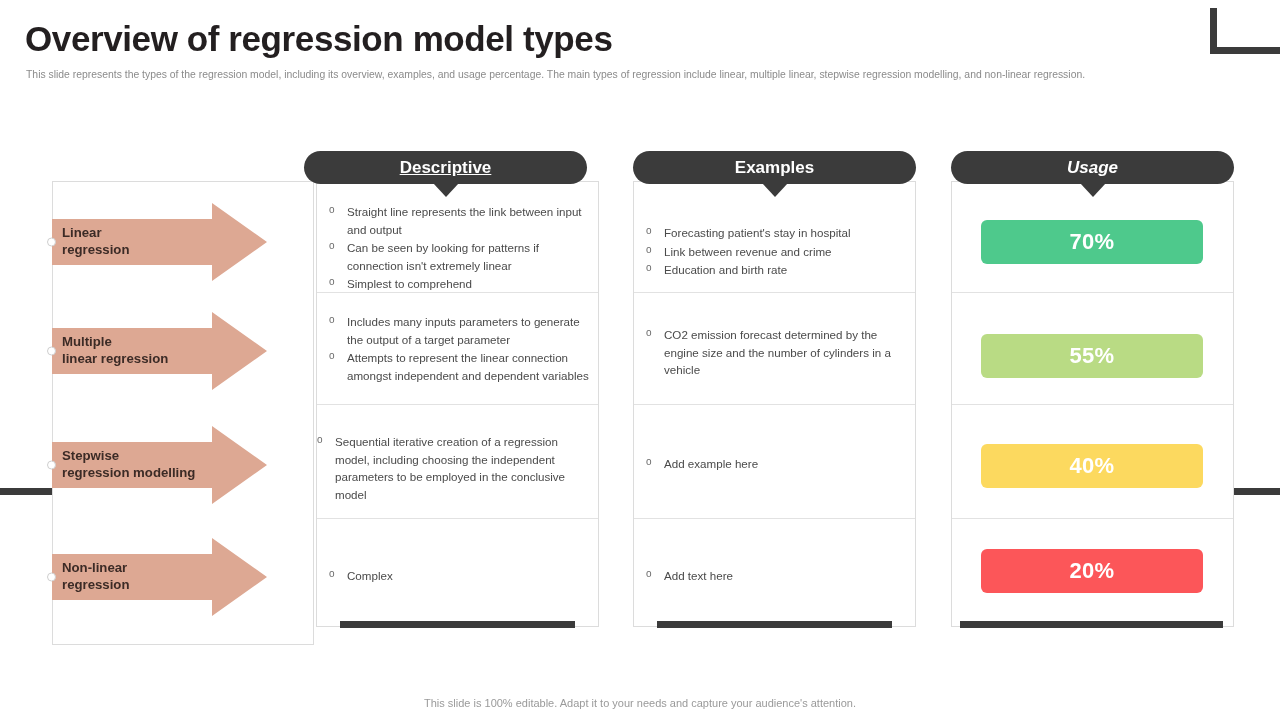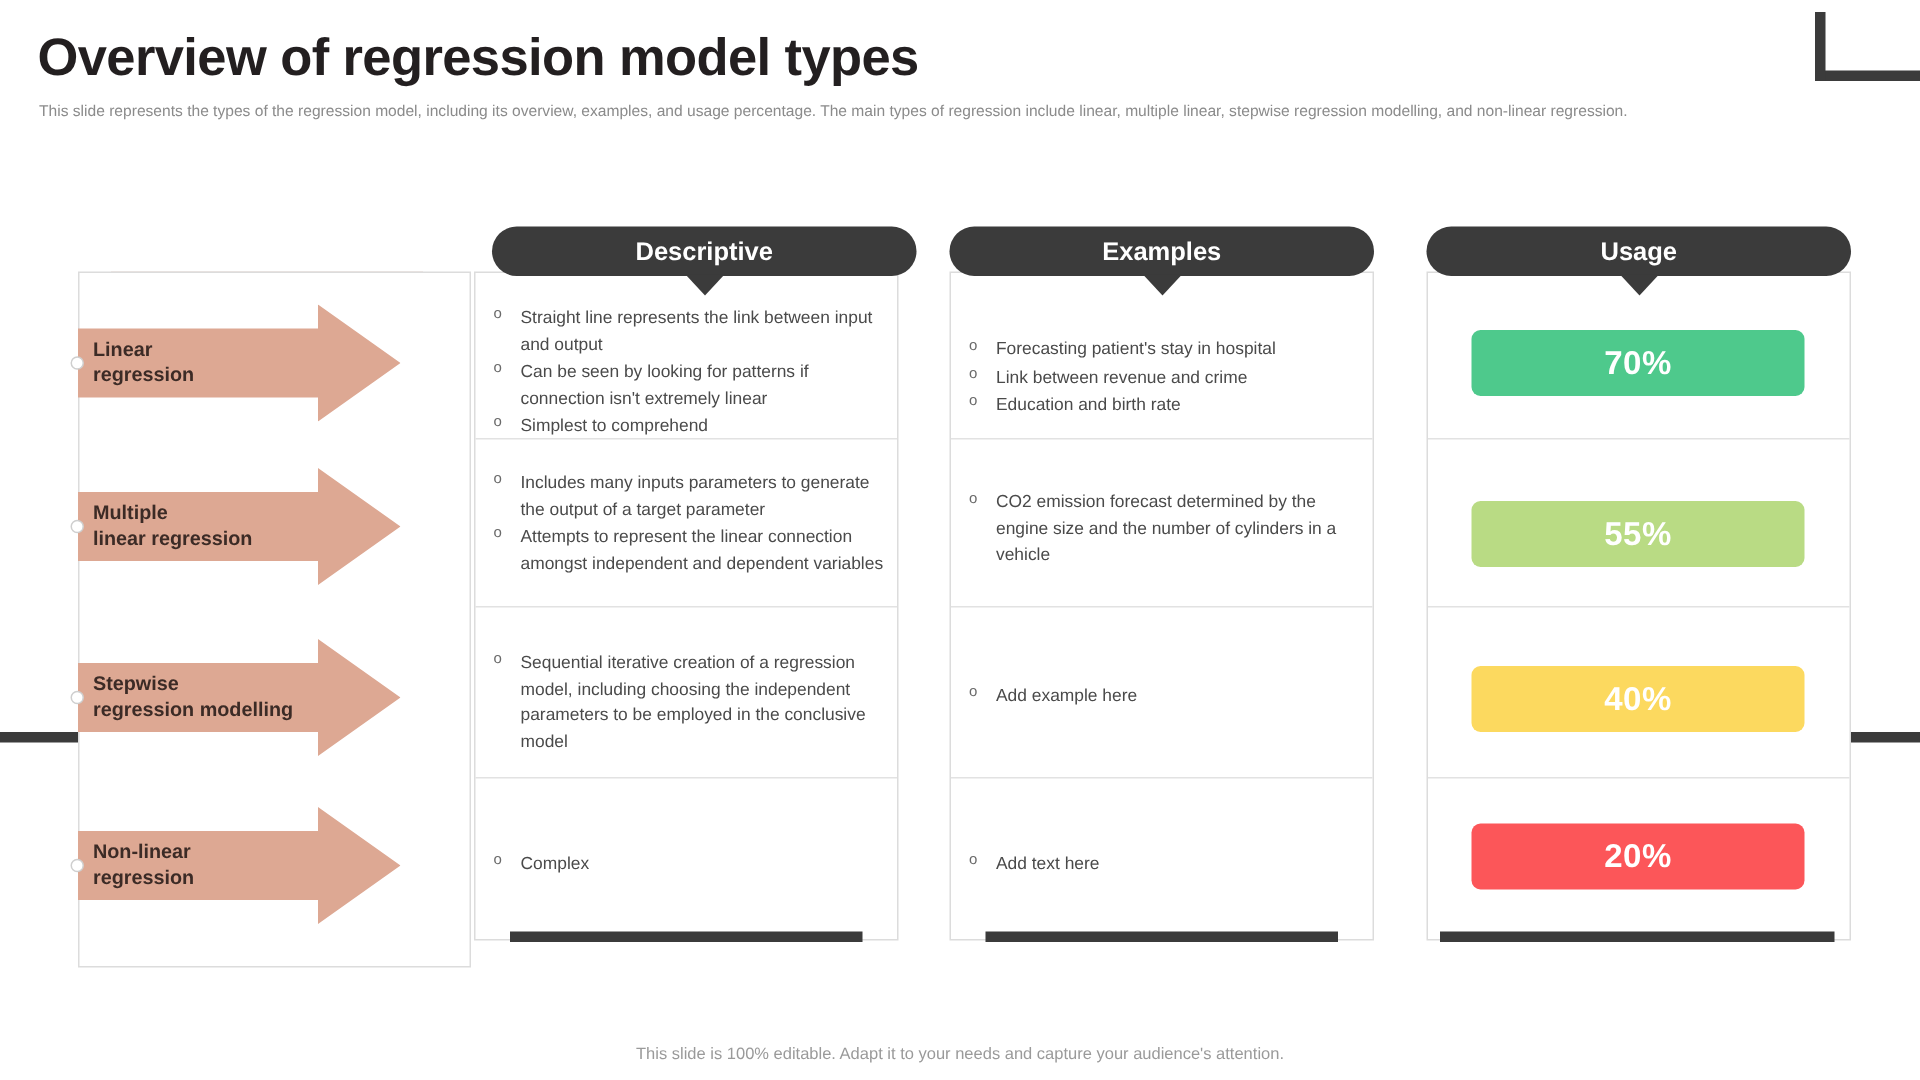--- a/index.html
+++ b/index.html
@@ -177,21 +177,21 @@
       <svg class="arrow-shape" viewBox="0 0 215 78" preserveAspectRatio="none">
         <polygon points="0,16 160,16 160,0 215,39 160,78 160,62 0,62" fill="#dda893"></polygon>
       </svg>
       <div class="dot"></div>
       <div class="arrow-label">
         <span>Non-linear</span><br>
         <span>regression</span>
       </div>
     </div>
 
-    <div class="pill" style="left:328px; top:3px; width:283px;">Descriptive</div>
+    <div class="pill" style="left:304px; top:3px; width:283px;text-decoration:underline;">Descriptive</div>
     <div class="colbox col-desc">
       <div class="rowdiv" style="top:110px;"></div>
       <div class="rowdiv" style="top:222px;"></div>
       <div class="rowdiv" style="top:336px;"></div>
     </div>
     <div class="col-foot" style="left:340px; top:473px; width:235px;"></div>
 
     <div class="cell" style="left:320px; top:55px; width:276px;">
       <ul class="blist">
         <li>Straight line represents the link between input and output</li>
@@ -200,21 +200,21 @@
       </ul>
     </div>
 
     <div class="cell" style="left:320px; top:165px; width:276px;">
       <ul class="blist">
         <li>Includes many inputs parameters to generate the output of a target parameter</li>
         <li>Attempts to represent the linear connection amongst independent and dependent variables</li>
       </ul>
     </div>
 
-    <div class="cell" style="left:320px; top:285px; width:276px;">
+    <div class="cell" style="left:308px; top:285px; width:276px;">
       <ul class="blist">
         <li>Sequential iterative creation of a regression model, including choosing the independent parameters to be employed in the conclusive model</li>
       </ul>
     </div>
 
     <div class="cell" style="left:320px; top:419px; width:276px;">
       <ul class="blist">
         <li>Complex</li>
       </ul>
     </div>
@@ -246,21 +246,21 @@
         <li>Add example here</li>
       </ul>
     </div>
 
     <div class="cell" style="left:637px; top:419px; width:276px;">
       <ul class="blist">
         <li>Add text here</li>
       </ul>
     </div>
 
-    <div class="pill" style="left:951px; top:3px; width:283px;">Usage</div>
+    <div class="pill" style="left:951px; top:3px; width:283px;font-style:italic;">Usage</div>
     <div class="colbox col-usage">
       <div class="rowdiv" style="top:110px;"></div>
       <div class="rowdiv" style="top:222px;"></div>
       <div class="rowdiv" style="top:336px;"></div>
     </div>
     <div class="col-foot" style="left:960px; top:473px; width:263px;"></div>
 
     <div class="badge" style="left:981px; top:72px; background:#4ec98c;">70%</div>
     <div class="badge" style="left:981px; top:186px; background:#b9db84;">55%</div>
     <div class="badge" style="left:981px; top:296px; background:#fcd95f;">40%</div>

